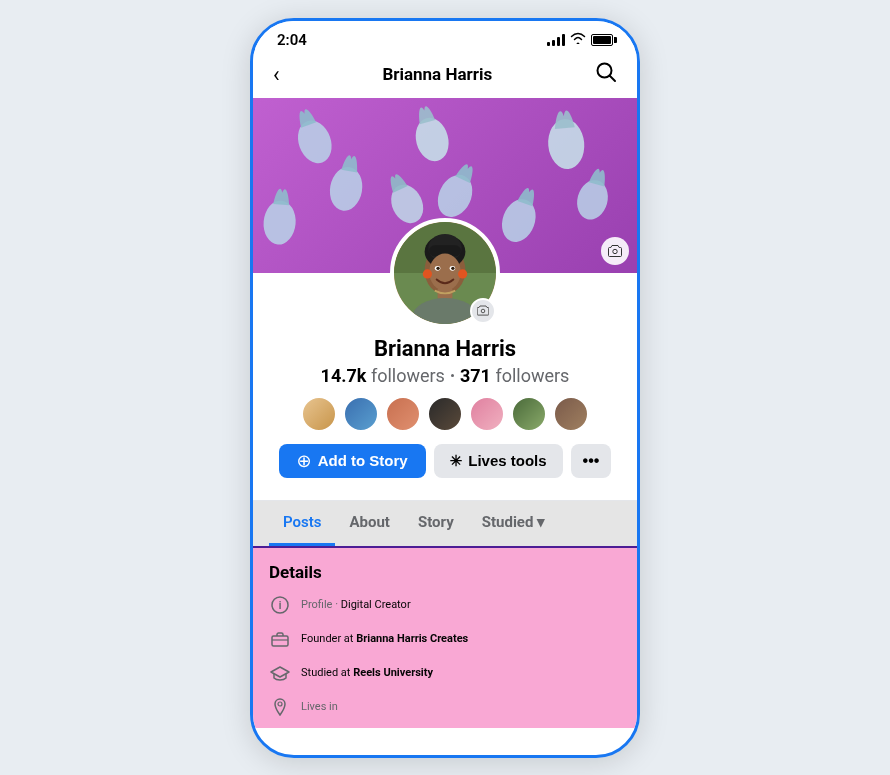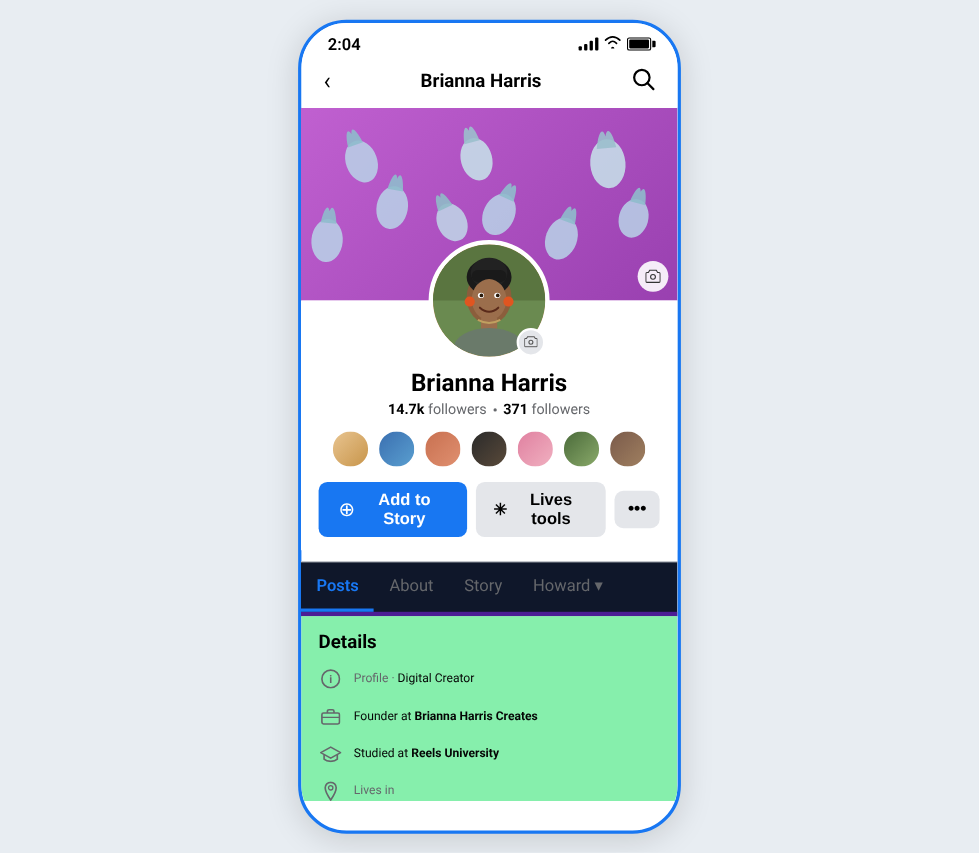--- a/index.html
+++ b/index.html
@@ -8,21 +8,21 @@
       background: #e8edf2;
       display: flex;
       justify-content: center;
       align-items: center;
       width: 890px;
       height: 775px;
       font-family: -apple-system, BlinkMacSystemFont, 'Segoe UI', Roboto, sans-serif;
     }
 
     .phone-frame {
-      width: 348px;
+      width: 390px;
       height: 740px;
       background: #ffffff;
       border-radius: 44px;
       border: 3px solid #1877f2;
       overflow: hidden;
       position: relative;
       box-shadow: 0 4px 30px rgba(0,0,0,0.15);
     }
 
     
@@ -192,21 +192,21 @@
     .profile-name {
       font-size: 22px;
       font-weight: 700;
       color: #000;
       margin-bottom: 4px;
     }
     .profile-stats {
       display: flex;
       align-items: center;
       gap: 6px;
-      font-size: 13px;
+      font-size: 18px;
       color: #65676b;
       margin-bottom: 10px;
     }
     .stats-dot {
       width: 3px;
       height: 3px;
       background: #65676b;
       border-radius: 50%;
     }
     .stats-bold {
@@ -276,48 +276,48 @@
       border: none;
       border-radius: 8px;
       padding: 8px 12px;
       font-size: 16px;
       font-weight: 700;
       cursor: pointer;
     }
 
     
     .tabs-bar {
-      background: #0f172a;
+      background: #e5e5e5;
       border-top: 1px solid #e4e6ea;
-      border-bottom: 4px solid #4c1d95;
-      display: flex;
-      padding: 0 0;
+      border-bottom: 2px solid #4c1d95;
+      display: flex;
+      padding: 0 16px;
       gap: 0;
       margin-top: 10px;
     }
     .tab-item {
       padding: 12px 14px;
       font-size: 15px;
-      font-weight: 400;
+      font-weight: 700;
       color: #65676b;
       cursor: pointer;
       border-bottom: 3px solid transparent;
       display: flex;
       align-items: center;
       gap: 3px;
     }
     .tab-item.active {
       color: #1877f2;
       border-bottom: 3px solid #1877f2;
       font-weight: 600;
     }
 
     
     .details-section {
-      background: #86efac;
+      background: #f9a8d4;
       padding: 14px 16px;
     }
     .details-title {
       font-size: 17px;
       font-weight: 700;
       color: #000;
       margin-bottom: 12px;
     }
     .detail-row {
       display: flex;
@@ -532,21 +532,21 @@
       <div class="tab-item active">
         <span>Posts</span>
       </div>
       <div class="tab-item">
         <span>About</span>
       </div>
       <div class="tab-item">
         <span>Story</span>
       </div>
       <div class="tab-item">
-        <span>Howard ▾</span>
+        <span>Studied ▾</span>
       </div>
     </div>
 
     <div class="details-section">
       <div class="details-title">Details</div>
 
       <div class="detail-row">
         <span class="detail-icon">
           <svg width="18" height="18" viewBox="0 0 18 18" fill="none">
             <circle cx="9" cy="9" r="8" stroke="#65676b" stroke-width="1.5"></circle>

